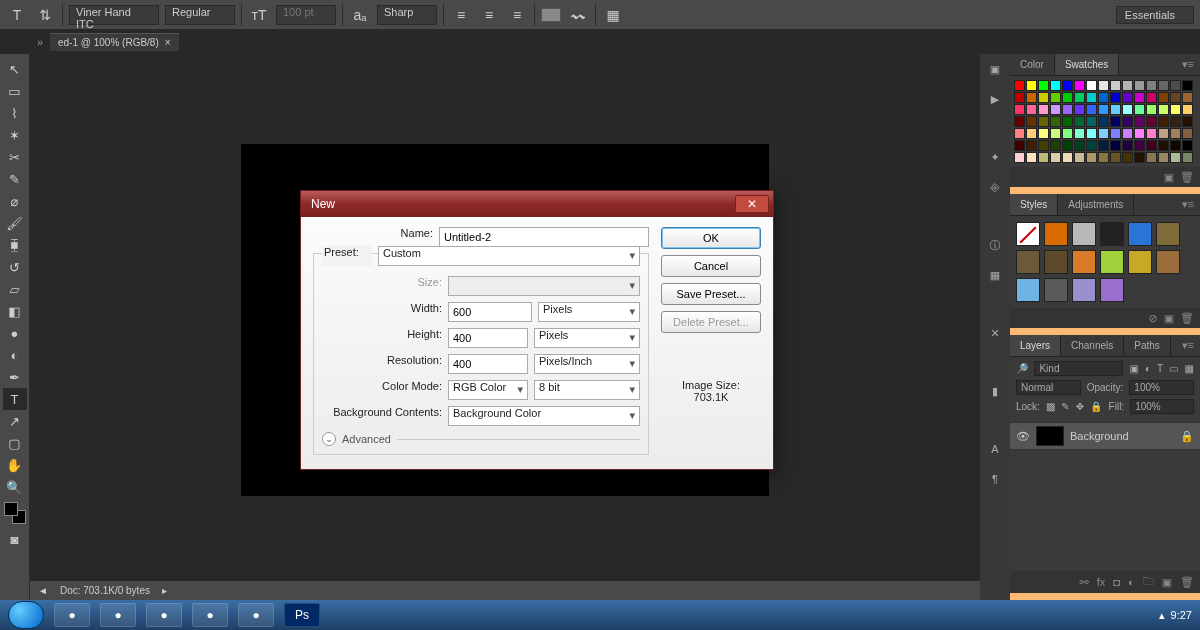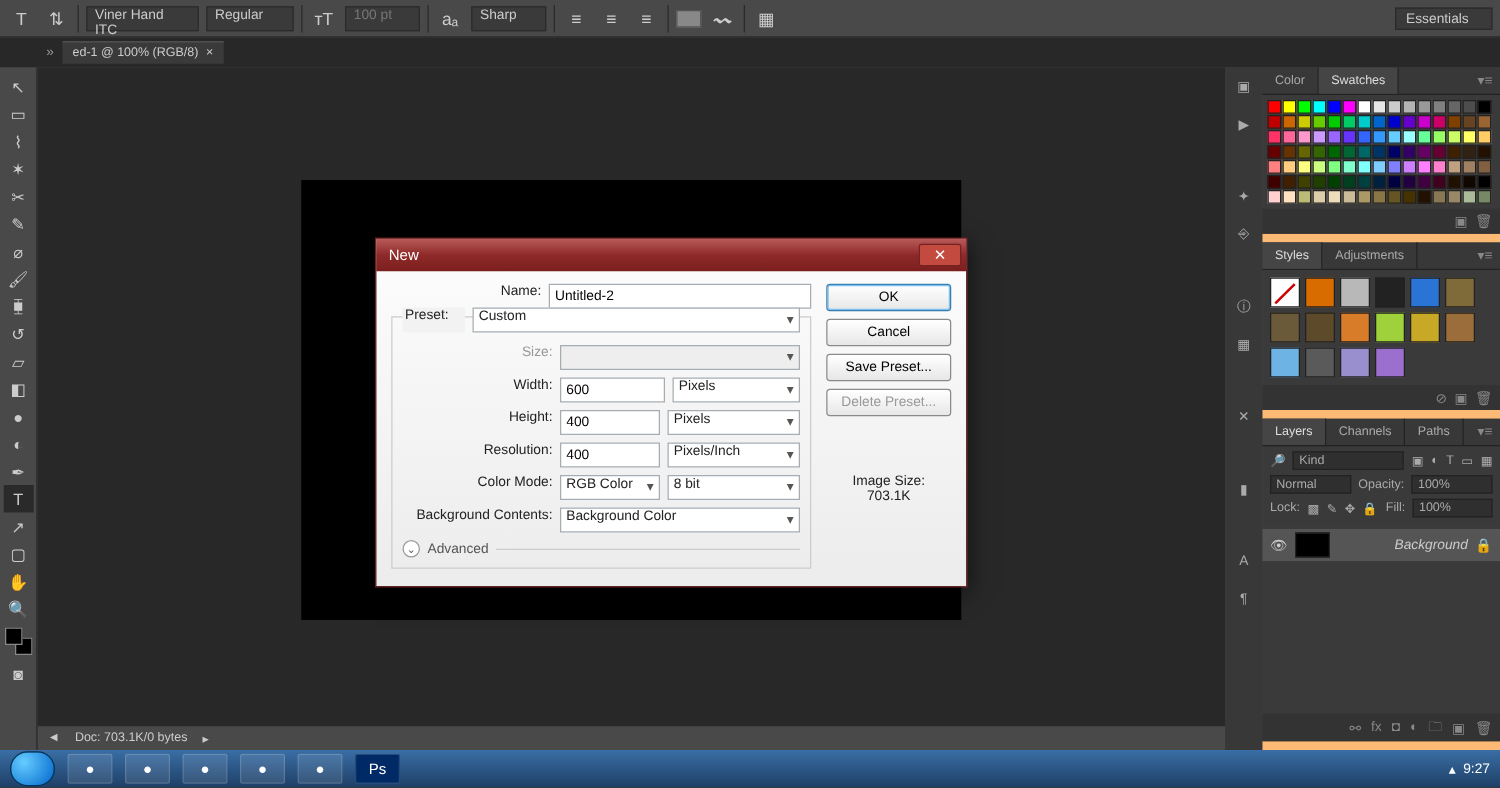--- a/index.html
+++ b/index.html
@@ -59,21 +59,21 @@
 
 .panel-footer { height: 20px; background: #333; display: flex; justify-content: flex-end; align-items: center; gap: 6px; padding: 0 6px; }
 .panel-footer .ficon { color: #888; font-size: 11px; }
 
 .layers-controls { padding: 4px 6px; font-size: 10px; color: #aaa; }
 .layers-row { display: flex; align-items: center; gap: 6px; margin-bottom: 4px; }
 .layers-row .lsel { background: #2f2f2f; border: 1px solid #222; color: #aaa; padding: 1px 14px 1px 4px; flex: 1; }
 .layers-row .lbl { color: #aaa; }
 .layer-item { display: flex; align-items: center; background: #555; height: 28px; padding: 0 6px; gap: 6px; border-top: 1px solid #333; border-bottom: 1px solid #333; }
 .layer-thumb { width: 28px; height: 20px; background: #000; border: 1px solid #222; }
-.layer-name { font-style: italic; flex: 1; font-size: 11px; text-align: right; }
+.layer-name { flex: 1; font-size: 11px; }
 .layer-eye { color: #ccc; }
 .layer-lock { color: #ccc; }
 .layers-footer { height: 22px; background: #333; display: flex; justify-content: flex-end; align-items: center; gap: 8px; padding: 0 6px; color: #888; }
 
 
 .dialog { position: absolute; left: 300px; top: 190px; width: 474px; background: linear-gradient(#fdfdfd,#ececec); border: 1px solid #6b1f20; box-shadow: 0 4px 18px rgba(0,0,0,0.6); }
 .dialog-title { height: 26px; background: linear-gradient(#b95b5a,#8e2a29 50%,#7a1f1e); display: flex; align-items: center; padding: 0 4px 0 10px; color: #fff; font-size: 12px; }
 .dialog-title .tt { flex: 1; }
 .dialog-close { width: 34px; height: 18px; background: #c24a3f; border: 1px solid #722; border-radius: 2px; color: #fff; display: flex; align-items: center; justify-content: center; font-size: 12px; }
 .dialog-body { padding: 10px 12px 14px; display: flex; gap: 12px; color: #222; }

